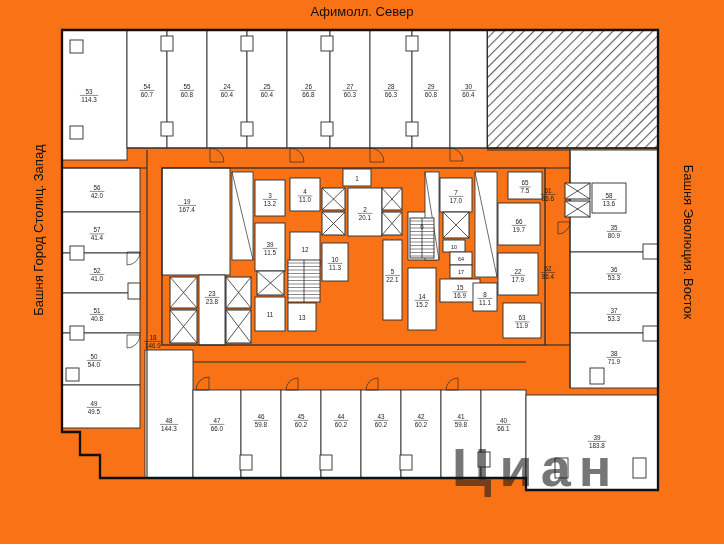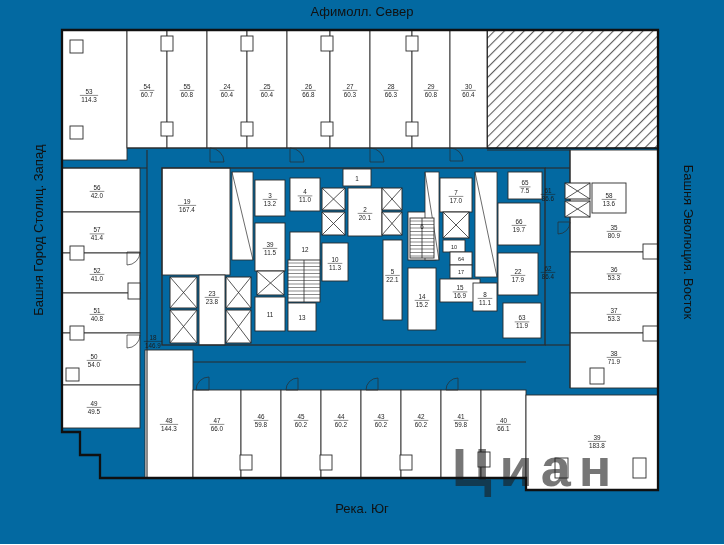--- a/index.html
+++ b/index.html
@@ -1,29 +1,28 @@
 <!DOCTYPE html>
 <html><head>
 <meta charset="utf-8">
 <style>
   html,body{margin:0;padding:0;background:#ffffff;}
-  .stage{position:relative;width:724px;height:544px;background:#0369a1;
+  .stage{position:relative;width:724px;height:544px;background:#f97316;
          font-family:"Liberation Sans",sans-serif;overflow:hidden;}
   .edge-label{position:absolute;font-size:13px;color:#111;white-space:nowrap;}
   .edge-label.h{left:0;right:0;text-align:center;}
   .edge-label.v{transform:translate(-50%,-50%) rotate(-90deg);}
   .edge-label.v.cw{transform:translate(-50%,-50%) rotate(90deg);}
   svg text{font-family:"Liberation Sans","DejaVu Sans",sans-serif;fill:#1c1c1c;}
 </style>
 </head>
 <body>
 
 <div class="stage">
   <div class="edge-label h" style="top:4px;">Афимолл. Север</div>
-  <div class="edge-label h" style="top:501px;">Река. Юг</div>
   <div class="edge-label v" style="left:38px;top:230px;">Башня Город Столиц. Запад</div>
   <div class="edge-label v cw" style="left:688px;top:242px;">Башня Эволюция. Восток</div>
   <svg id="plan-svg" width="724" height="545" viewBox="0 0 724 545">
       <defs>
         <pattern id="hatch" width="7" height="7" patternUnits="userSpaceOnUse" patternTransform="rotate(45)">
           <rect width="7" height="7" fill="#ffffff"></rect>
           <line x1="0" y1="0" x2="0" y2="7" stroke="#5f5f5f" stroke-width="2.2"></line>
         </pattern>
       </defs>
       <rect x="487" y="30" width="171" height="118" fill="url(#hatch)" stroke="#101010" stroke-width="1.6"></rect>

